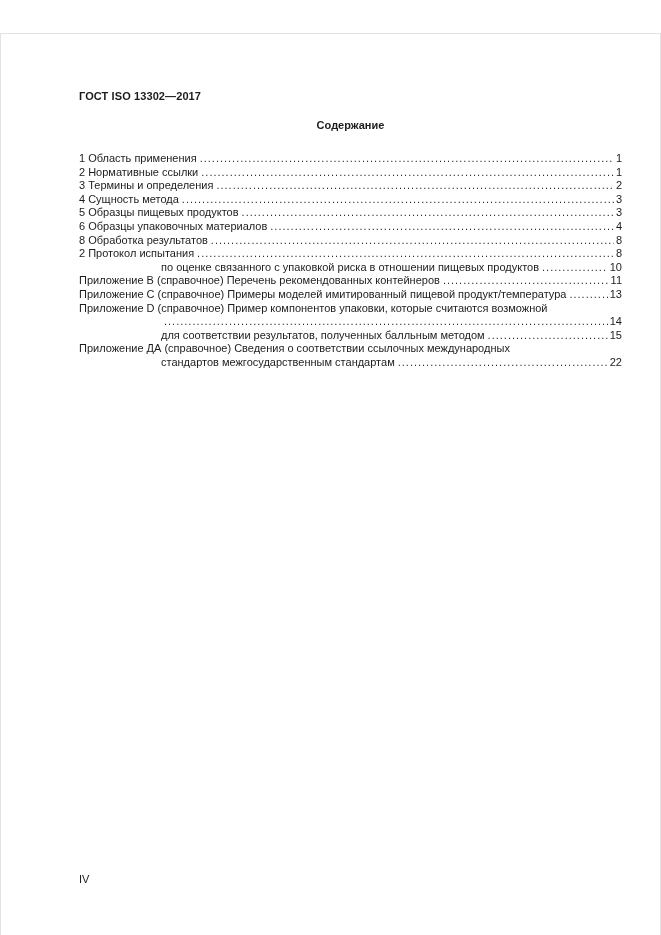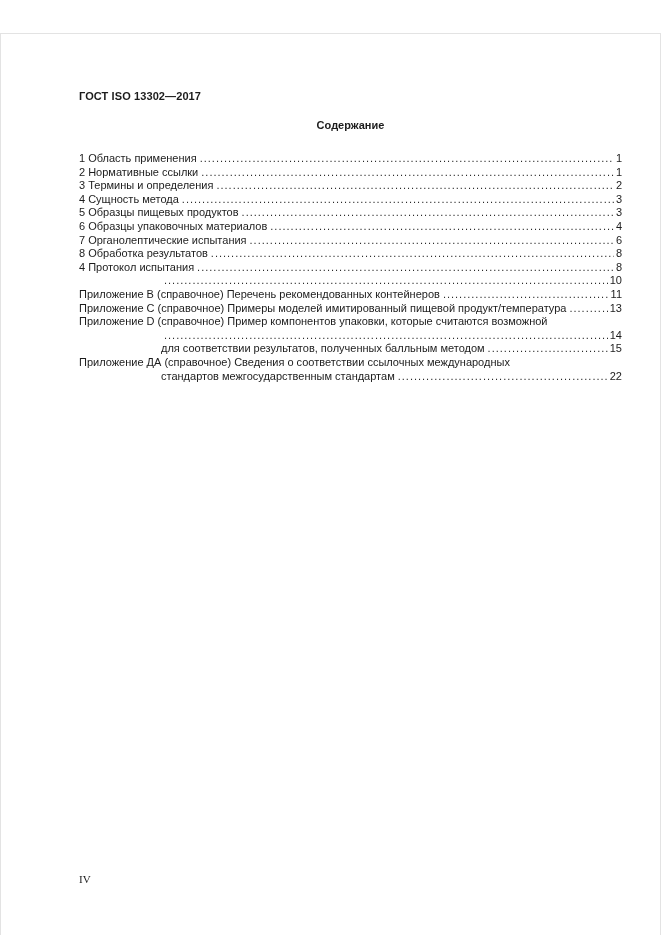--- a/index.html
+++ b/index.html
@@ -57,21 +57,20 @@
   }
   .dots::after {
     content: "..................................................................................................................................................................................................................";
     letter-spacing: 1px;
   }
   .pg { white-space: nowrap; }
   .footer {
     position: absolute;
     left: 78px; top: 839px;
     font-size: 11px;
-    font-family: Liberation Serif, serif;
   }
 </style>
 </head>
 <body>
 
 <div class="page">
   <div class="content">
 
     <div class="doc-code">ГОСТ ISO 13302—2017</div>
 
@@ -120,46 +119,40 @@
       </div>
 
       <div class="entry">
         <div class="row">
           <span class="txt">6 Образцы упаковочных материалов</span>
           <span class="dots"></span>
           <span class="pg">4</span>
         </div>
       </div>
 
-      <div class="entry">
-        <div class="row">
-          <span class="txt">7 Органолептические испытания</span>
-          <span class="dots"></span>
-          <span class="pg">6</span>
-        </div>
-      </div>
 
       <div class="entry">
         <div class="row">
           <span class="txt">8 Обработка результатов</span>
           <span class="dots"></span>
           <span class="pg">8</span>
         </div>
       </div>
 
       <div class="entry">
         <div class="row">
-          <span class="txt">4 Протокол испытания</span>
+          <span class="txt">2 Протокол испытания</span>
           <span class="dots"></span>
           <span class="pg">8</span>
         </div>
       </div>
 
       <div class="entry">
         <div class="row cont">
+          <span class="txt">по оценке связанного с упаковкой риска в отношении пищевых продуктов</span>
           <span class="dots"></span>
           <span class="pg">10</span>
         </div>
       </div>
 
       <div class="entry">
         <div class="row">
           <span class="txt">Приложение В (справочное) Перечень рекомендованных контейнеров</span>
           <span class="dots"></span>
           <span class="pg">11</span>

